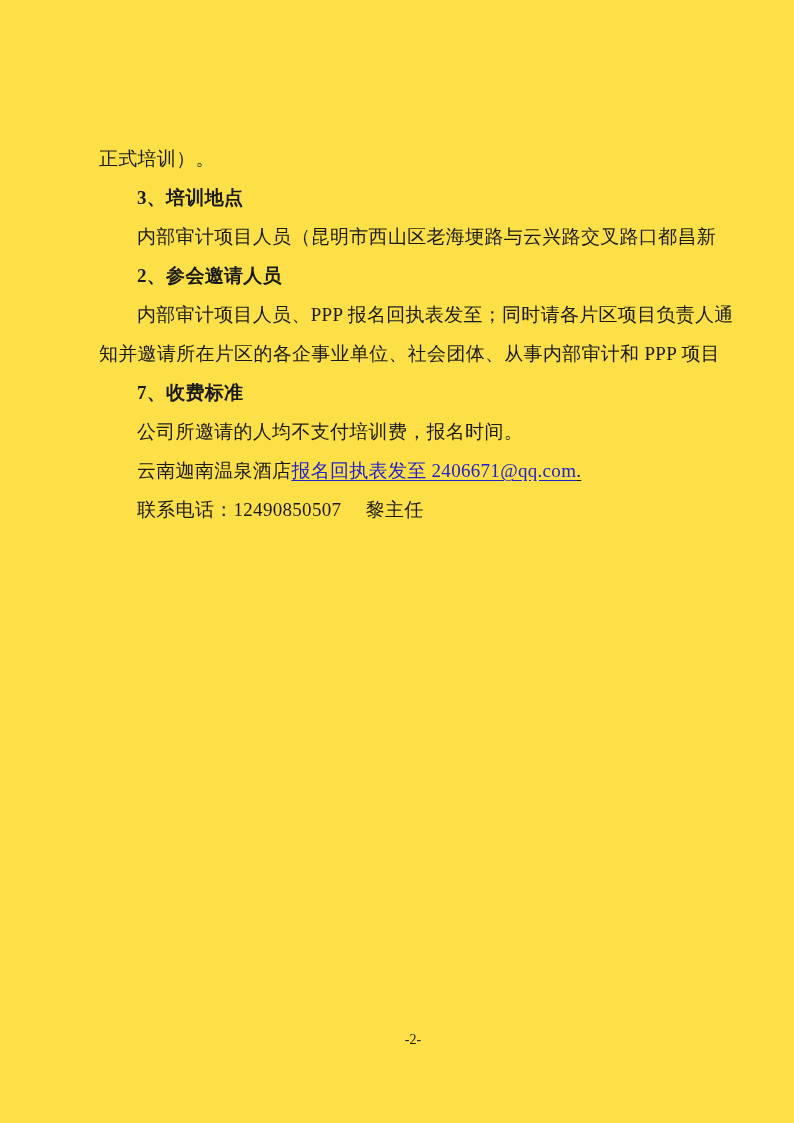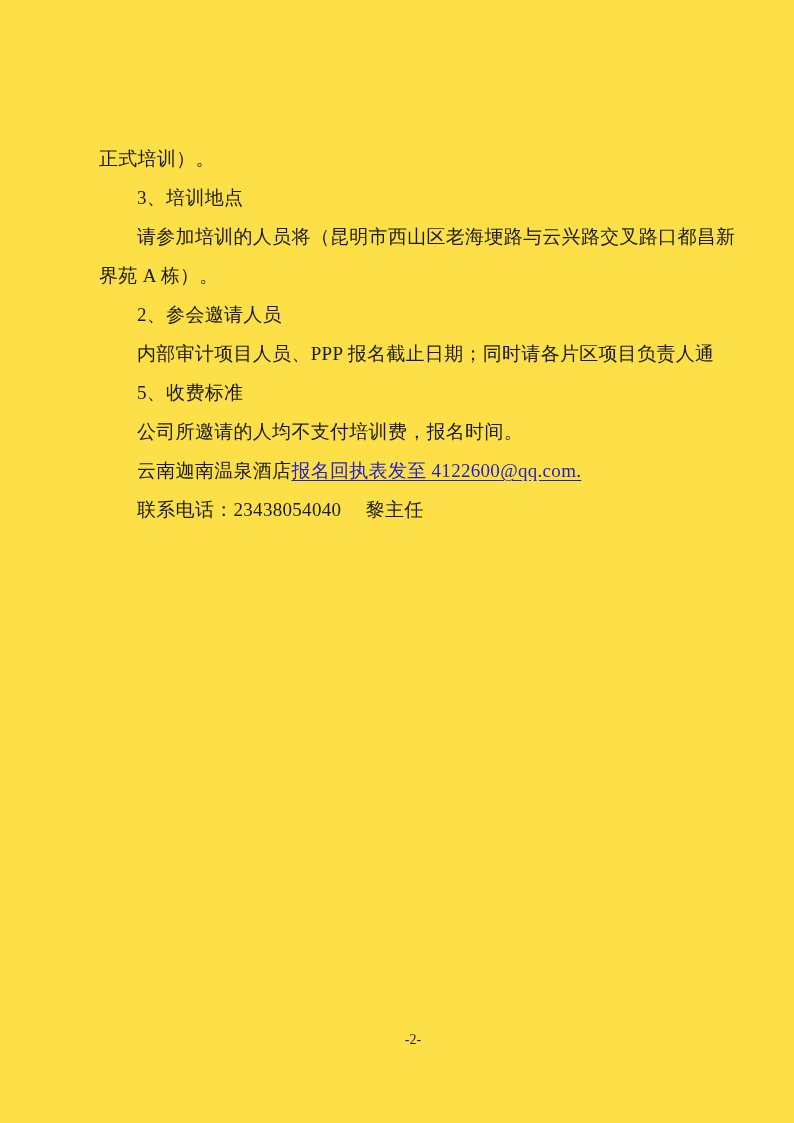--- a/index.html
+++ b/index.html
@@ -28,21 +28,21 @@
     font-size: 19px;
     line-height: 39px;
     height: 39px;
     white-space: pre;
     letter-spacing: 0.3px;
   }
   .indent {
     text-indent: 38px;
   }
   .heading {
-    font-weight: normal;
+    font-weight: bold;
   }
   .doclink {
     color: var(--link-color, #2222CC);
     text-decoration: underline;
     text-underline-offset: 3px;
     cursor: pointer;
   }
   .link-suffix {
     text-decoration: underline;
     text-underline-offset: 3px;
@@ -61,33 +61,33 @@
 </head>
 <body>
 
 <div class="page">
   <div class="content">
 
     <p class="line">正式培训）。</p>
 
     <p class="line indent heading">3、培训地点</p>
 
-    <p class="line indent">请参加培训的人员将（昆明市西山区老海埂路与云兴路交叉路口都昌新</p>
-    <p class="line">界苑 A 栋）。</p>
+    <p class="line indent">内部审计项目人员（昆明市西山区老海埂路与云兴路交叉路口都昌新</p>
 
     <p class="line indent heading">2、参会邀请人员</p>
 
-    <p class="line indent">内部审计项目人员、PPP 报名截止日期；同时请各片区项目负责人通</p>
+    <p class="line indent">内部审计项目人员、PPP 报名回执表发至；同时请各片区项目负责人通</p>
+    <p class="line">知并邀请所在片区的各企事业单位、社会团体、从事内部审计和 PPP 项目</p>
 
-    <p class="line indent heading">5、收费标准</p>
+    <p class="line indent heading">7、收费标准</p>
 
     <p class="line indent">公司所邀请的人均不支付培训费，报名时间。</p>
 
 
-    <p class="line indent"><span>云南迦南温泉酒店</span><a class="doclink">报名回执表发至 4122600@qq.com</a><span class="link-suffix">.</span></p>
+    <p class="line indent"><span>云南迦南温泉酒店</span><a class="doclink">报名回执表发至 2406671@qq.com</a><span class="link-suffix">.</span></p>
 
-    <p class="line indent">联系电话：23438054040　 黎主任</p>
+    <p class="line indent">联系电话：12490850507　 黎主任</p>
 
 
   </div>
 
   <div class="pagenum">-2-</div>
 </div>
 
 </body></html>

